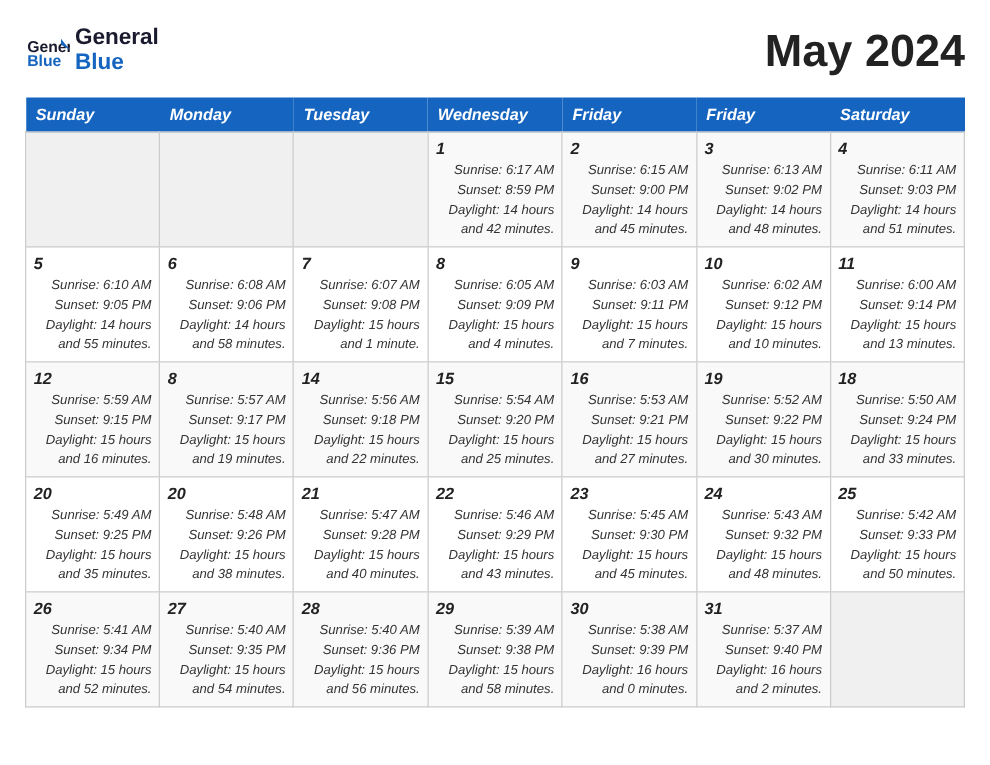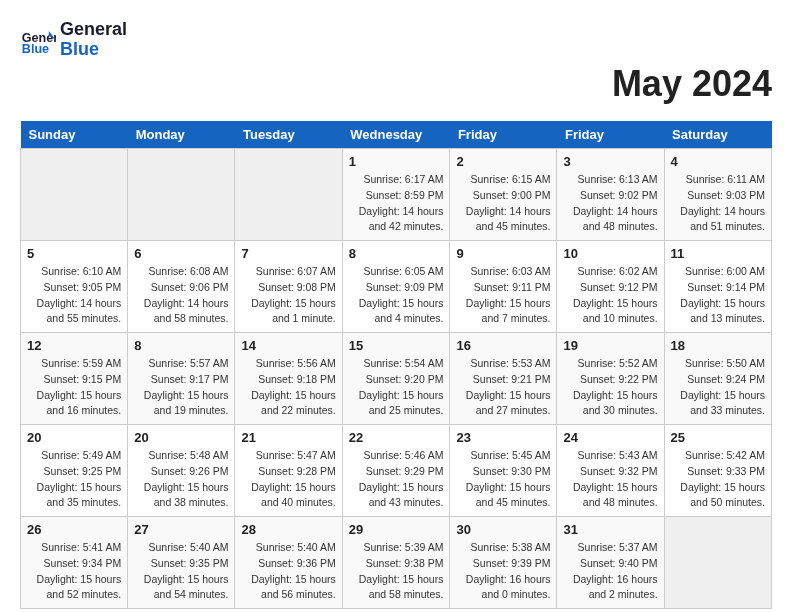--- a/index.html
+++ b/index.html
@@ -20,35 +20,35 @@
       display: flex;
       align-items: center;
     }
     .logo-icon {
       width: 36px;
       height: 36px;
       margin-right: 4px;
     }
     .title-block {
       text-align: right;
-      margin-top: 43px;
     }
     .month-title {
       font-size: 36px;
       font-weight: bold;
       color: #222;
     }
     .location {
       font-size: 16px;
       color: #555;
     }
     table {
       width: 100%;
       border-collapse: collapse;
       font-size: 11px;
+      font-style: italic;
     }
     thead th {
       background: #1565c0;
       color: #fff;
       text-align: left;
       padding: 6px 8px;
       font-size: 13px;
       font-weight: bold;
     }
     tbody td {

